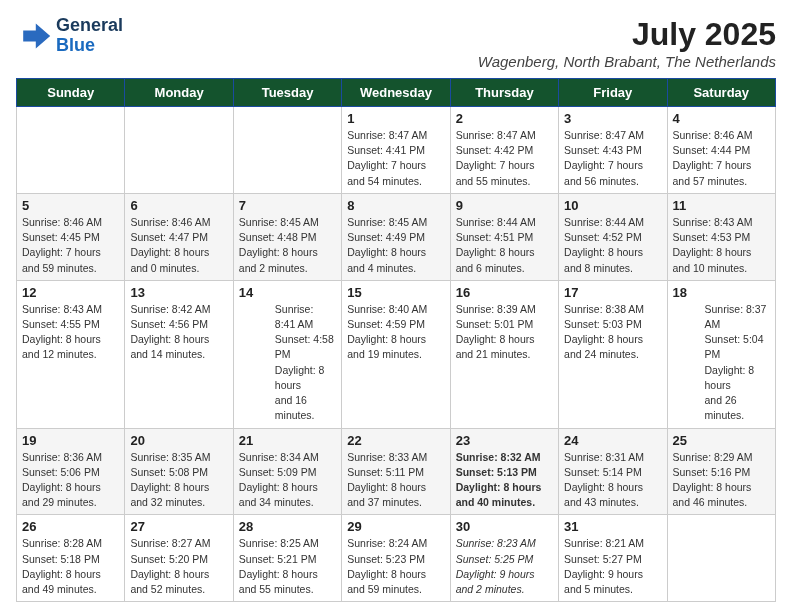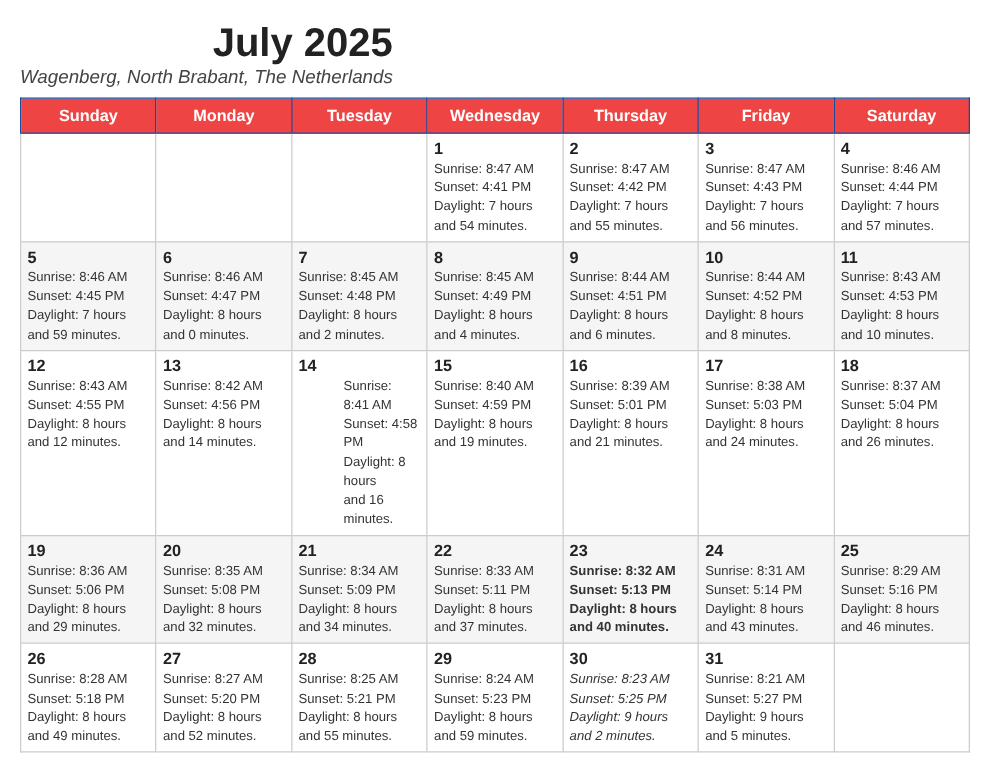--- a/index.html
+++ b/index.html
@@ -44,21 +44,21 @@
       font-size: 15px;
       color: #444;
       font-style: italic;
     }
     .calendar {
       width: 100%;
       border-collapse: collapse;
       border: 1px solid #bbb;
     }
     .calendar th {
-      background: #ef4444;
+      background: #14532d;
       color: #fff;
       font-size: 13px;
       font-weight: bold;
       padding: 6px 4px;
       text-align: center;
       border: 1px solid #1a4a9f;
     }
     .calendar td {
       vertical-align: top;
       border: 1px solid #ccc;
@@ -85,20 +85,32 @@
       color: #333;
     }
     .empty-cell {
       background: #f9f9f9;
     }
   </style>
 </head>
 <body>
 
 <div class="header">
+  <div class="logo">
+    <svg class="logo-icon" viewBox="0 0 40 40">
+
+      <rect x="0" y="0" width="40" height="40" fill="white"></rect>
+
+      <polygon points="22,6 38,20 22,34 22,26 8,26 8,14 22,14" fill="#2a6abf"></polygon>
+    </svg>
+    <div>
+      <div class="logo-text">General</div>
+      <div class="logo-text logo-blue">Blue</div>
+    </div>
+  </div>
   <div class="title-area">
     <div class="month-title">July 2025</div>
     <div class="subtitle">Wagenberg, North Brabant, The Netherlands</div>
   </div>
 </div>
 
 <table class="calendar">
   <thead>
     <tr>
     <th>Sunday</th>
@@ -233,21 +245,21 @@
         </td>
         <td>
           <span class="day-num">17</span>
           <div class="day-info" style="white-space: pre-line;">Sunrise: 8:38 AM
 Sunset: 5:03 PM
 Daylight: 8 hours
 and 24 minutes.</div>
         </td>
         <td>
           <span class="day-num">18</span>
-          <div class="day-info" style="white-space: pre-line;">Sunrise: 8:37 AM
+          <div class="day-info" style="white-space: pre-line; margin-left: 32px;">Sunrise: 8:37 AM
 Sunset: 5:04 PM
 Daylight: 8 hours
 and 26 minutes.</div>
         </td>
       </tr>
       <tr>
         <td>
           <span class="day-num">19</span>
           <div class="day-info" style="white-space: pre-line;">Sunrise: 8:36 AM
 Sunset: 5:06 PM

